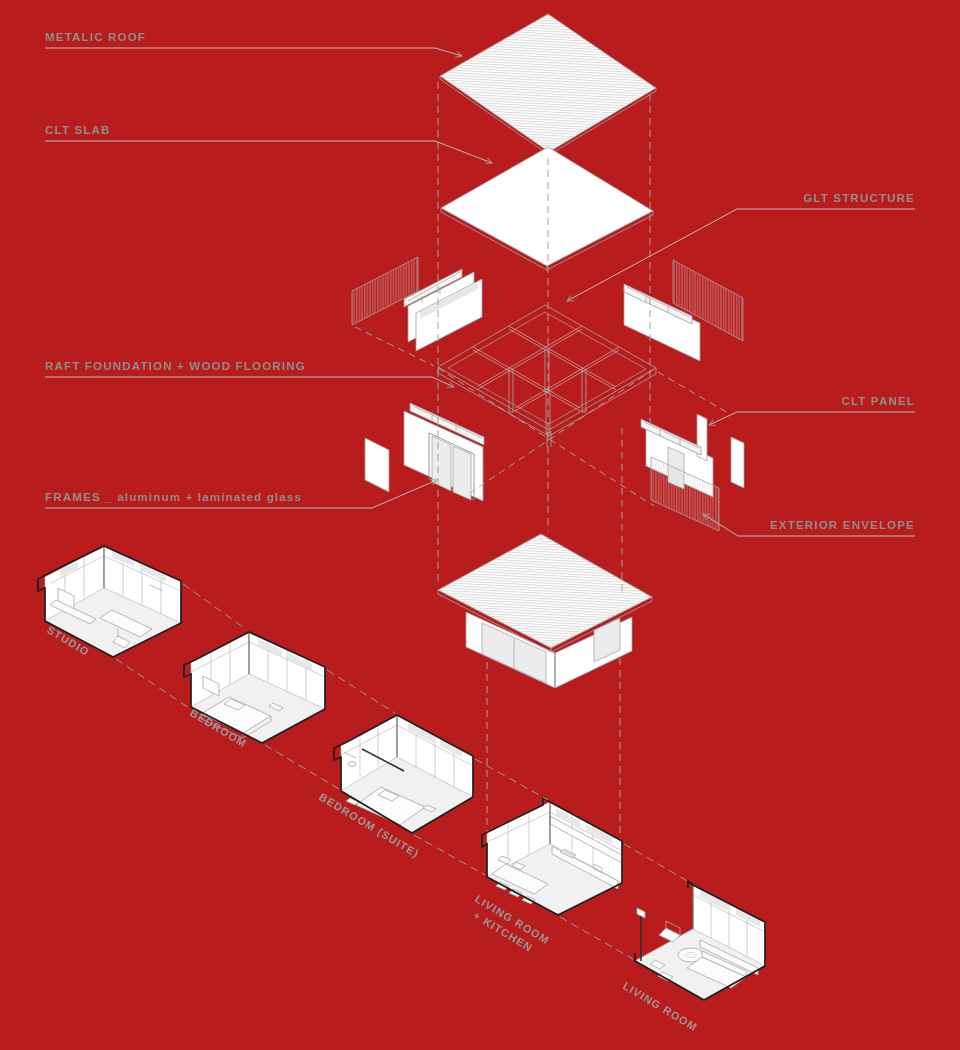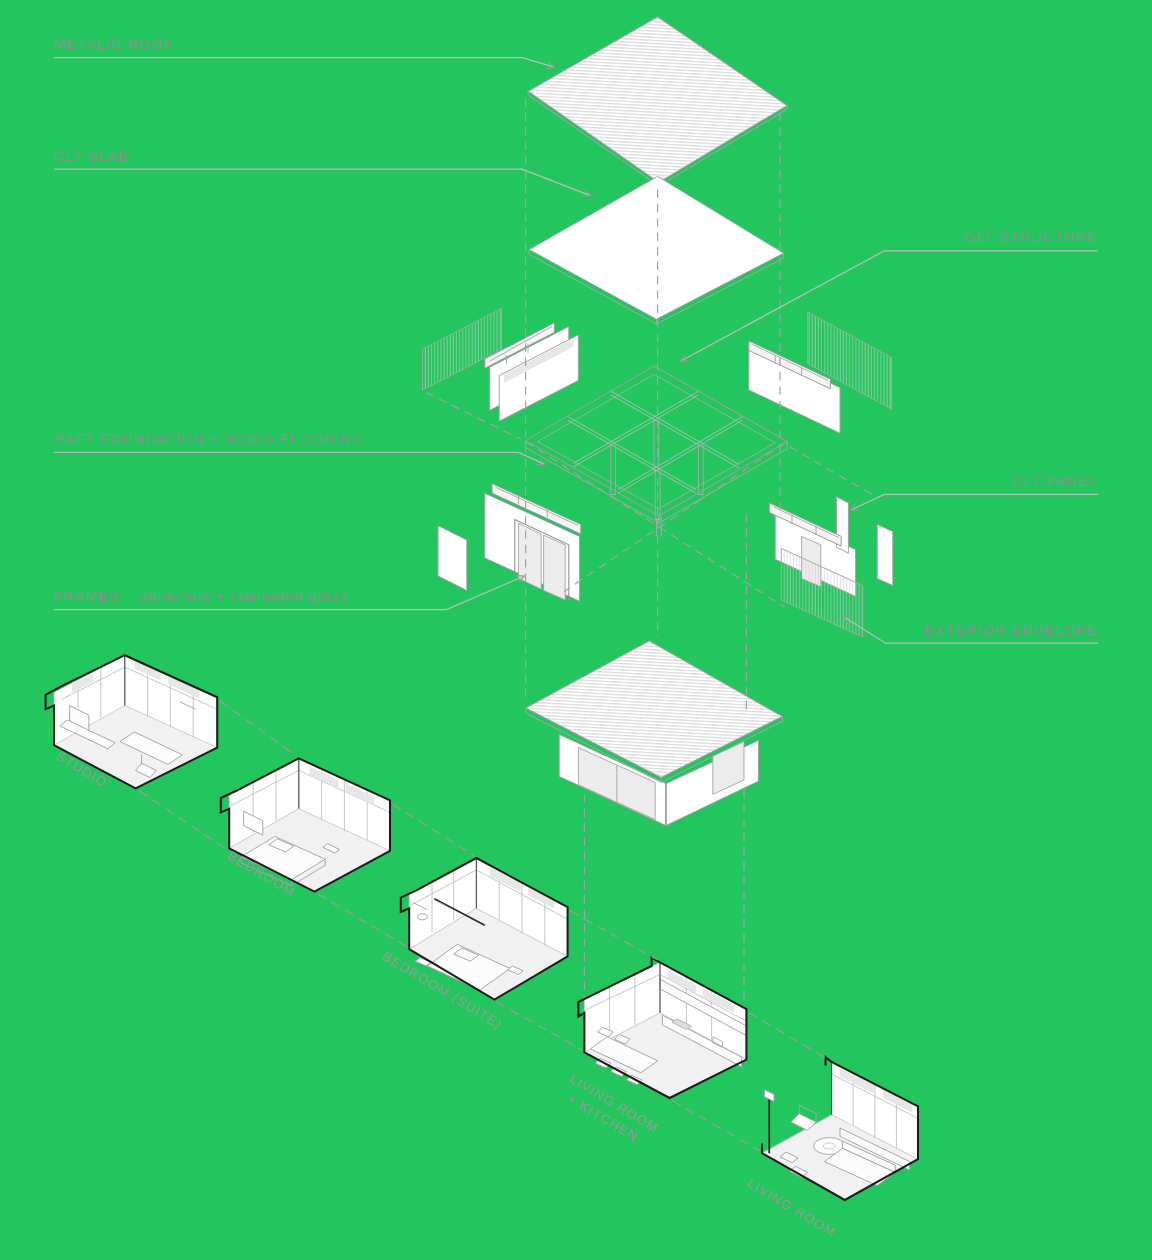--- a/index.html
+++ b/index.html
@@ -1,21 +1,22 @@
 <!DOCTYPE html>
 <html><head>
 <meta charset="utf-8">
 <style>
   html,body{margin:0;padding:0;background:#ffffff;}
   .stage{
     position:relative;
     width:960px;height:1050px;
-    background:#22c55e;
+    background:#b91c1c;
     overflow:hidden;
     font-family:"Liberation Sans", sans-serif;
+    font-weight:bold;
   }
   svg{position:absolute;left:0;top:0;}
   text{
     font-family:"Liberation Sans", sans-serif;
     fill:#8f8f8f;
   }
   .lbl{font-size:11.5px;letter-spacing:1.2px;}
   .mlbl{font-size:10.8px;letter-spacing:1.1px;fill:#9a9a9a;}
   .thin{stroke:#a8a8a8;stroke-width:.8;fill:none;}
   .thin2{stroke:#bcbcbc;stroke-width:.7;fill:none;}

